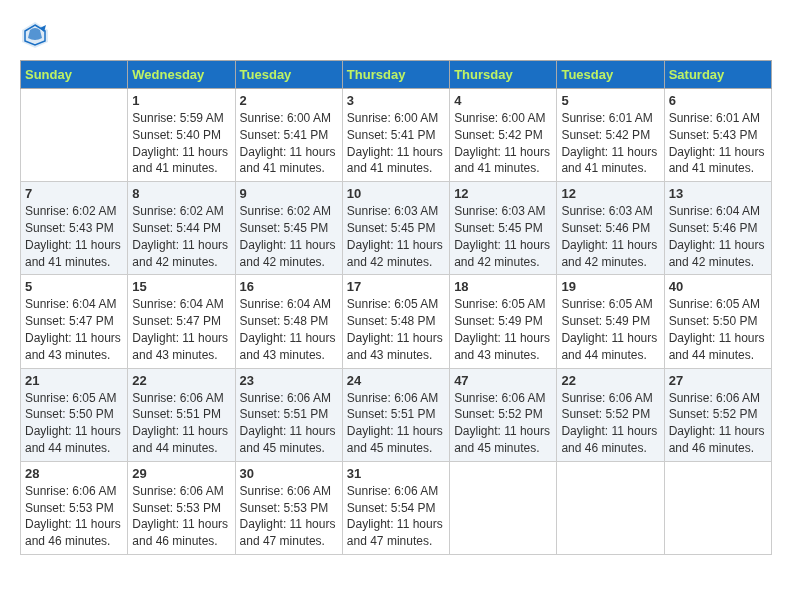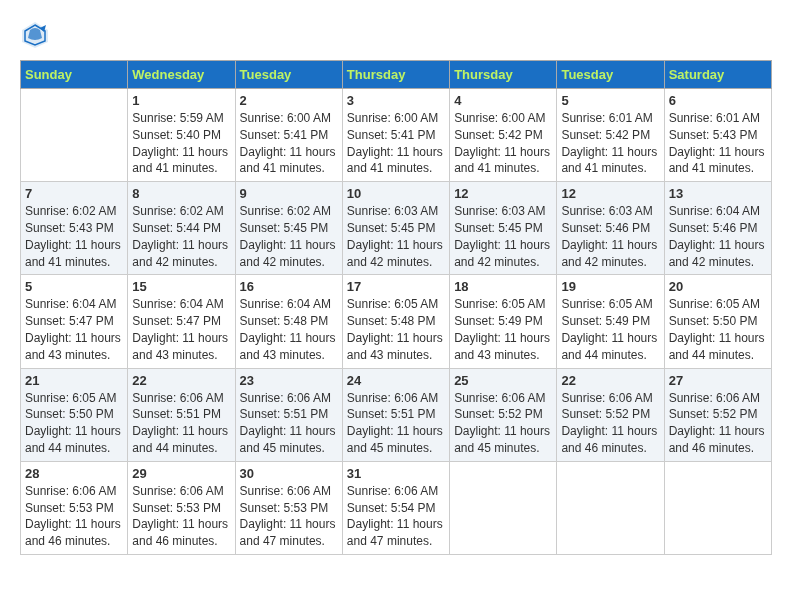--- a/index.html
+++ b/index.html
@@ -199,21 +199,21 @@
         </td>
         <td>
           <span class="day-number">18</span>
           <div class="day-info">Sunrise: 6:05 AM<br>Sunset: 5:49 PM<br>Daylight: 11 hours<br>and 43 minutes.</div>
         </td>
         <td>
           <span class="day-number">19</span>
           <div class="day-info">Sunrise: 6:05 AM<br>Sunset: 5:49 PM<br>Daylight: 11 hours<br>and 44 minutes.</div>
         </td>
         <td>
-          <span class="day-number">20</span>
+          <span class="day-number">40</span>
           <div class="day-info">Sunrise: 6:05 AM<br>Sunset: 5:50 PM<br>Daylight: 11 hours<br>and 44 minutes.</div>
         </td>
       </tr>
       <tr>
         <td>
           <span class="day-number">21</span>
           <div class="day-info">Sunrise: 6:05 AM<br>Sunset: 5:50 PM<br>Daylight: 11 hours<br>and 44 minutes.</div>
         </td>
         <td>
           <span class="day-number">22</span>
@@ -221,21 +221,21 @@
         </td>
         <td>
           <span class="day-number">23</span>
           <div class="day-info">Sunrise: 6:06 AM<br>Sunset: 5:51 PM<br>Daylight: 11 hours<br>and 45 minutes.</div>
         </td>
         <td>
           <span class="day-number">24</span>
           <div class="day-info">Sunrise: 6:06 AM<br>Sunset: 5:51 PM<br>Daylight: 11 hours<br>and 45 minutes.</div>
         </td>
         <td>
-          <span class="day-number">25</span>
+          <span class="day-number">47</span>
           <div class="day-info">Sunrise: 6:06 AM<br>Sunset: 5:52 PM<br>Daylight: 11 hours<br>and 45 minutes.</div>
         </td>
         <td>
           <span class="day-number">22</span>
           <div class="day-info">Sunrise: 6:06 AM<br>Sunset: 5:52 PM<br>Daylight: 11 hours<br>and 46 minutes.</div>
         </td>
         <td>
           <span class="day-number">27</span>
           <div class="day-info">Sunrise: 6:06 AM<br>Sunset: 5:52 PM<br>Daylight: 11 hours<br>and 46 minutes.</div>
         </td>

